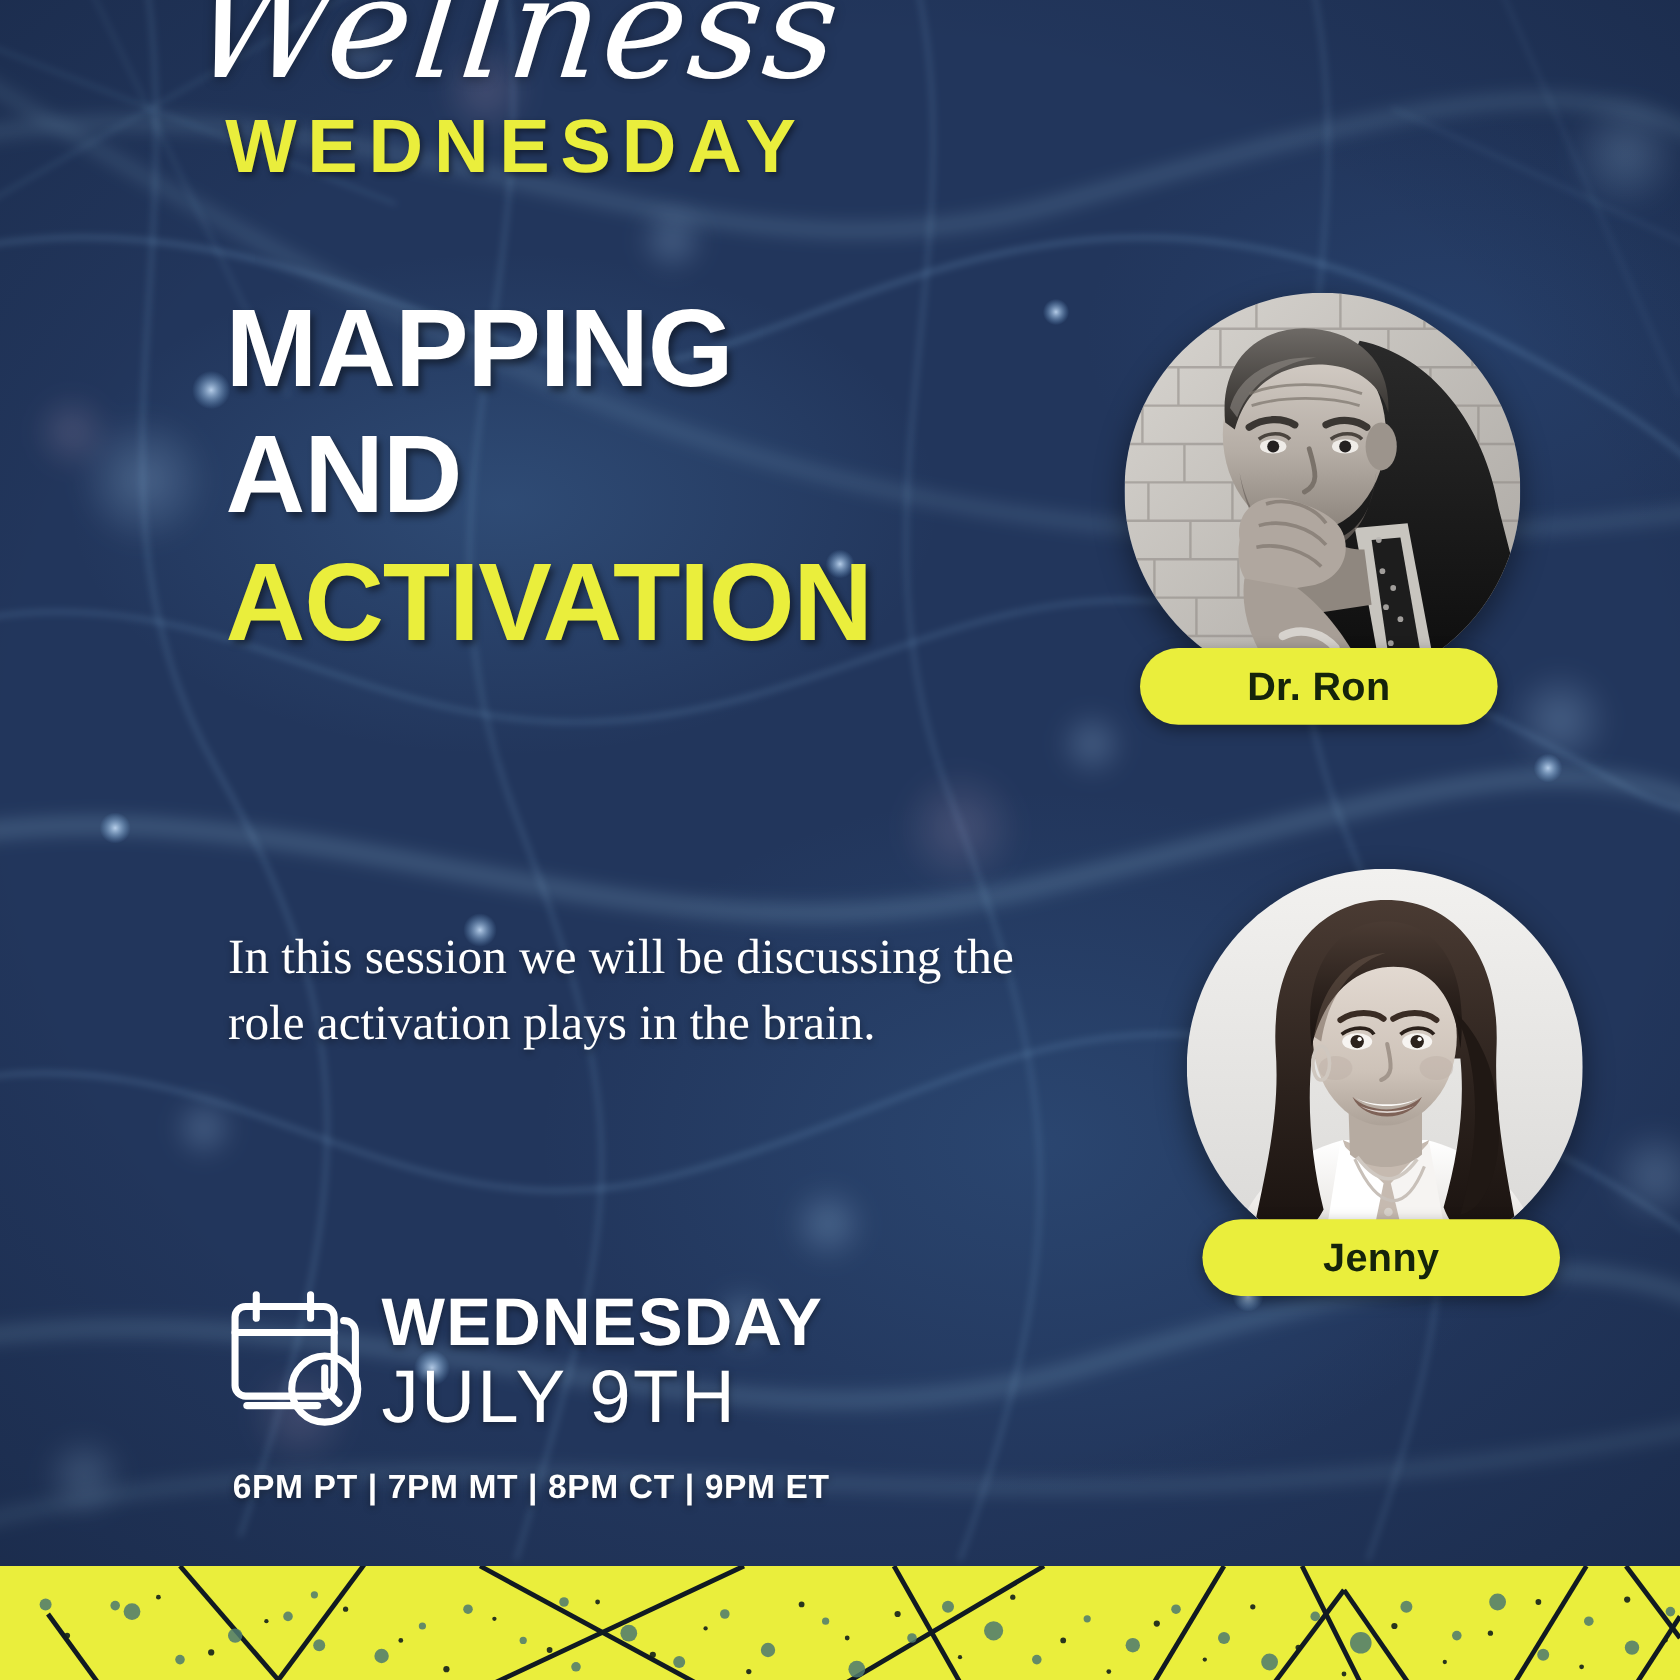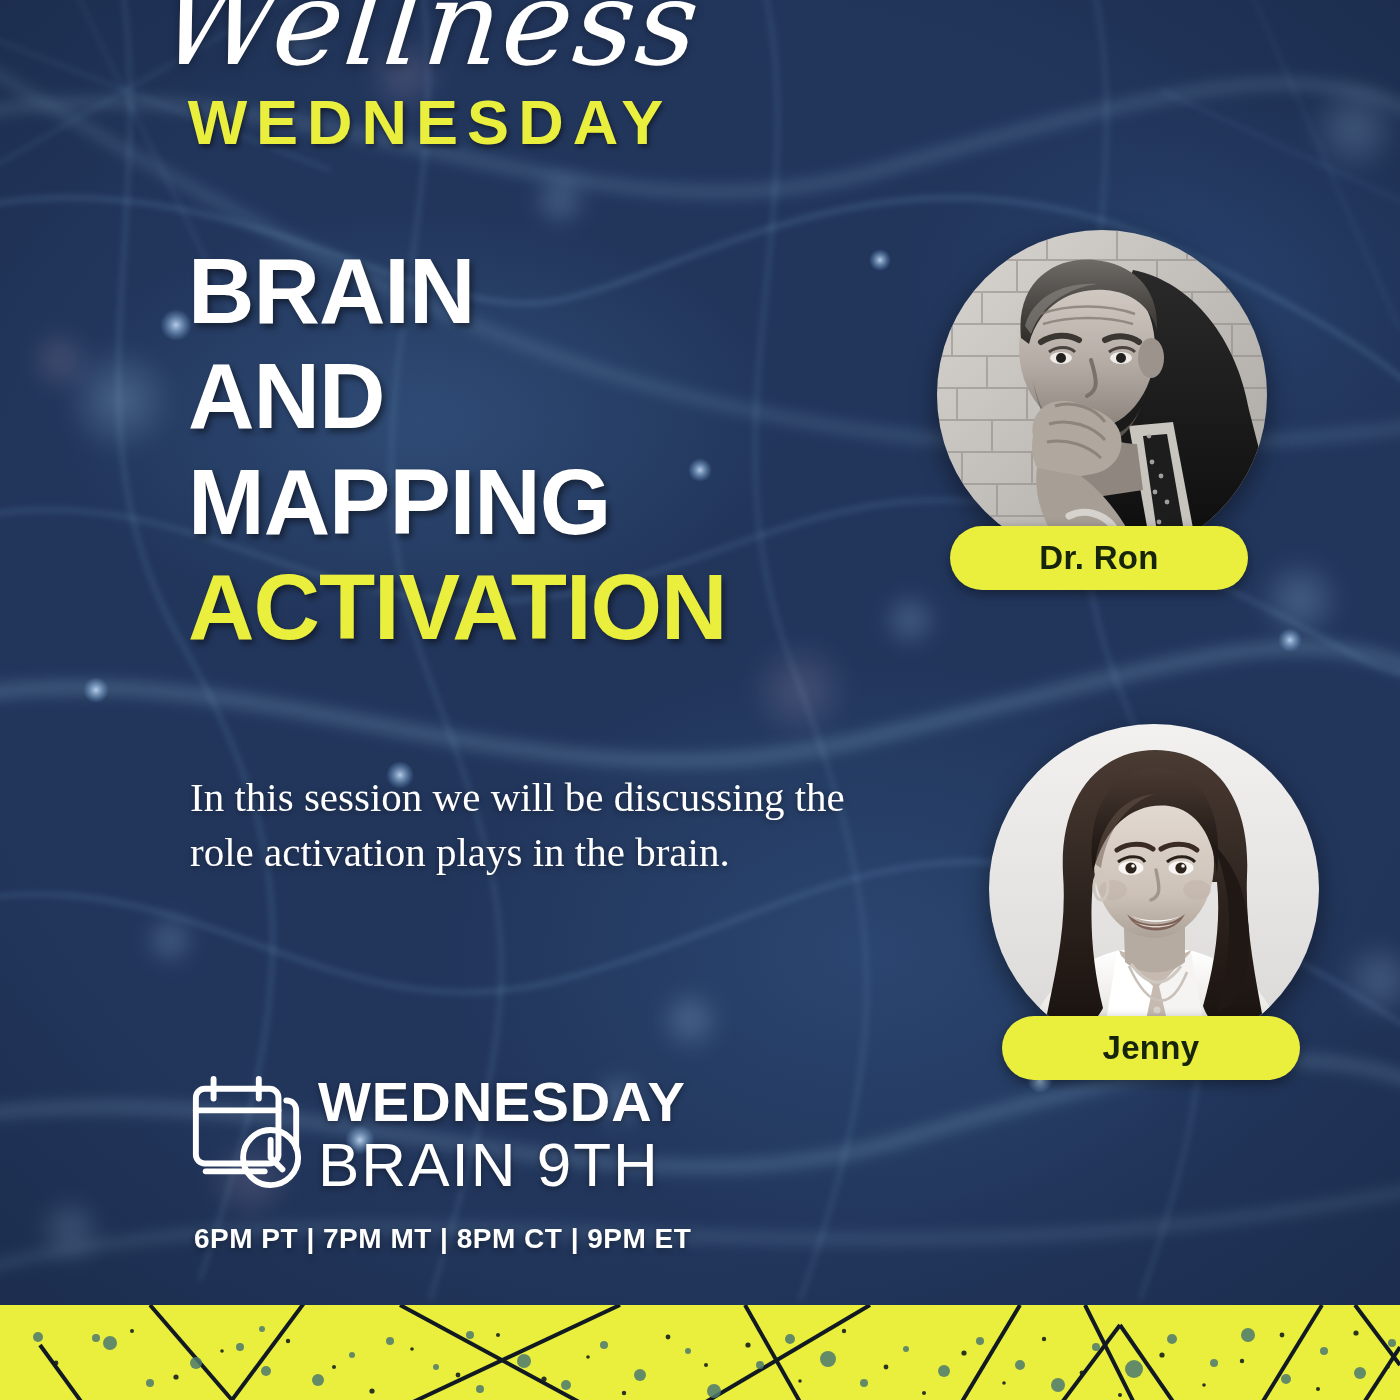--- a/index.html
+++ b/index.html
@@ -92,21 +92,21 @@
     margin-top:2px;
   }
   .times{
     margin-top:24px;margin-left:6px;
     font-size:28px;font-weight:700;letter-spacing:.5px;
     color:#fff;text-shadow:0 2px 6px rgba(0,0,0,.4);
   }
 
   
   .speaker{position:absolute;width:340px;}
-  .speaker.s1{left:932px;top:230px;}
+  .speaker.s1{left:932px;top:244px;}
   .speaker.s2{left:984px;top:724px;}
   .avatar{
     position:relative;
     width:330px;height:330px;border-radius:50%;
     margin:0 auto;overflow:hidden;
     box-shadow:0 8px 26px rgba(0,0,0,.45);
   }
   .avatar svg{display:block;width:100%;height:100%;}
   .name-badge{
     position:absolute;left:18px;top:296px;
@@ -214,23 +214,22 @@
   </svg>
 
   <div class="bg-vig"></div>
 
   <div class="header">
     <div class="script-word">Wellness</div>
     <div class="wednesday">WEDNESDAY</div>
   </div>
 
   <div class="title-block">
-    <div class="title-line">BRAIN</div>
+    <div class="title-line">MAPPING</div>
     <div class="title-line">AND</div>
-    <div class="title-line">MAPPING</div>
     <div class="title-line accent">ACTIVATION</div>
   </div>
 
   <div class="desc">In this session we will be discussing the role activation plays in the brain.</div>
 
   <div class="date-block">
     <div class="date-row">
       <svg class="cal-icon" viewBox="0 0 120 120">
         <g fill="none" stroke="#ffffff" stroke-width="6" stroke-linecap="round" stroke-linejoin="round">
           <rect x="8" y="16" width="84" height="76" rx="9"></rect>
@@ -238,21 +237,21 @@
           <path d="M26 6 V26"></path>
           <path d="M72 6 V26"></path>
           <path d="M100 28 c6 0 10 4 10 10 v38"></path>
           <path d="M18 100 c0 0 42 0 60 0"></path>
           <circle cx="84" cy="86" r="28" stroke-width="6"></circle>
           <path d="M84 68 V86 L96 98"></path>
         </g>
       </svg>
       <div class="date-text">
         <div class="date-day">WEDNESDAY</div>
-        <div class="date-date">BRAIN 9TH</div>
+        <div class="date-date">JULY 9TH</div>
       </div>
     </div>
     <div class="times">6PM PT | 7PM MT | 8PM CT | 9PM ET</div>
   </div>
 
   <div class="speaker s1">
     <div class="avatar">
       <svg viewBox="0 0 330 330" preserveAspectRatio="xMidYMid slice">
         <defs>
           <linearGradient id="brickg" x1="0" y1="0" x2="1" y2="1">

